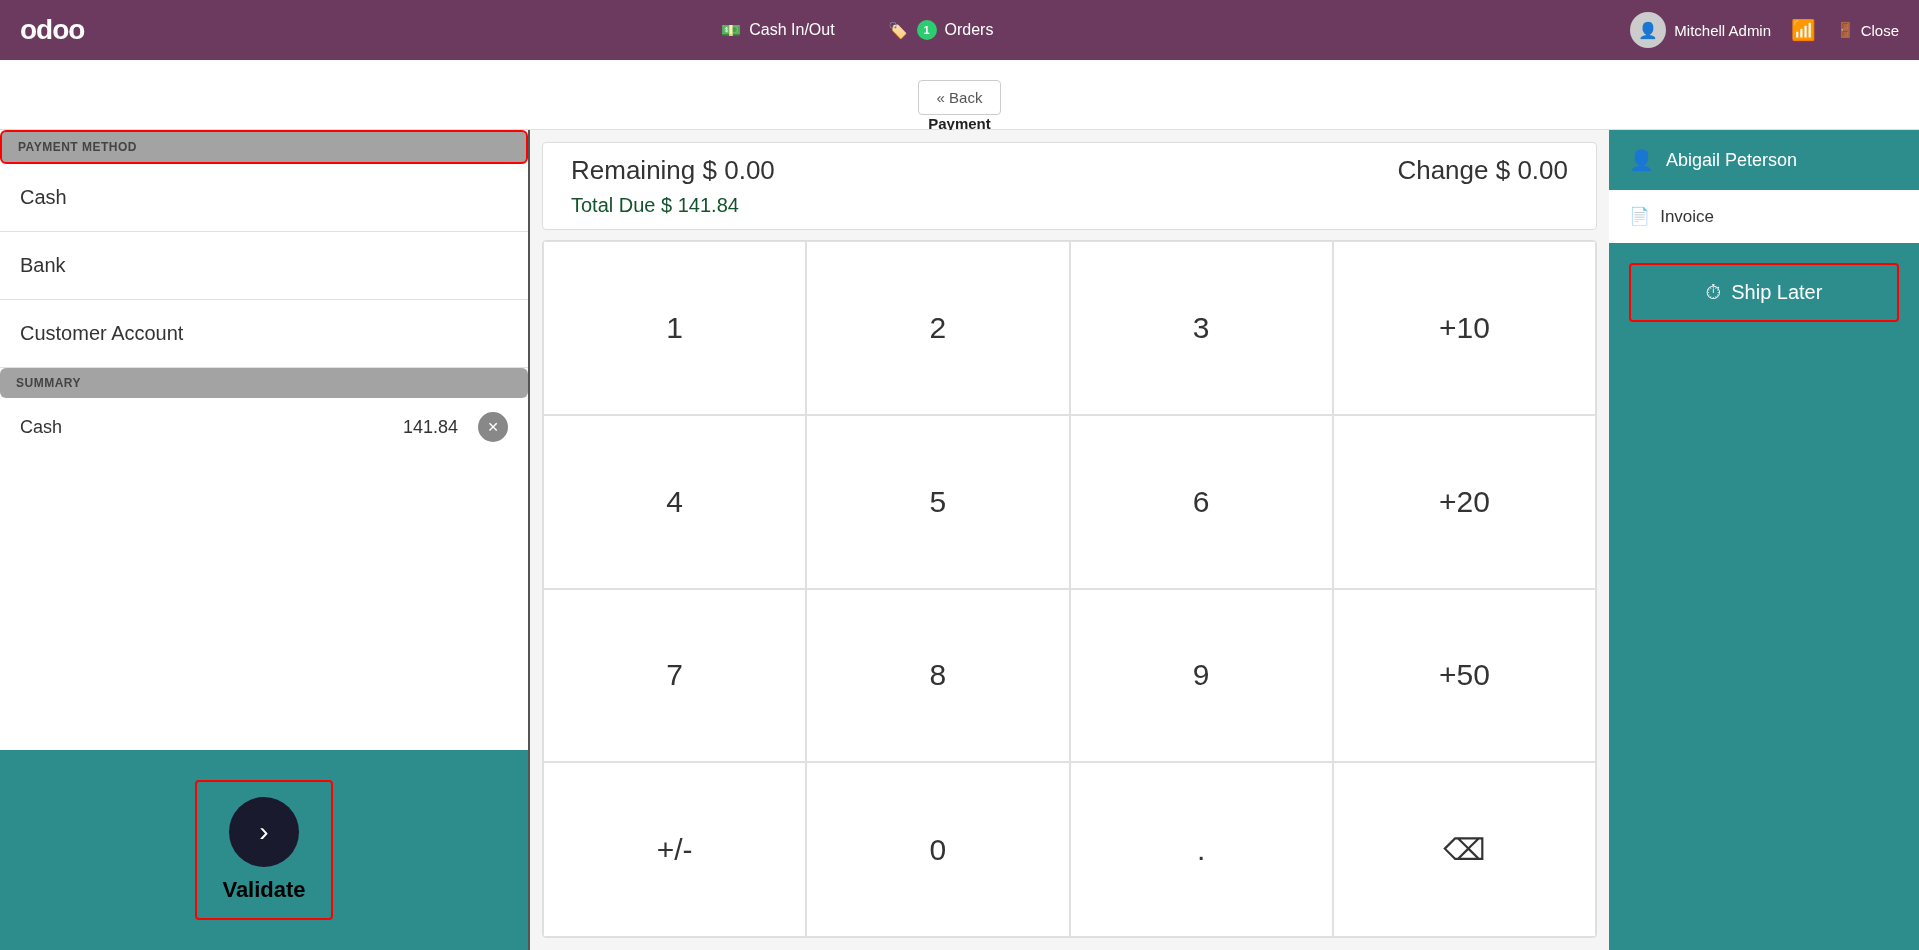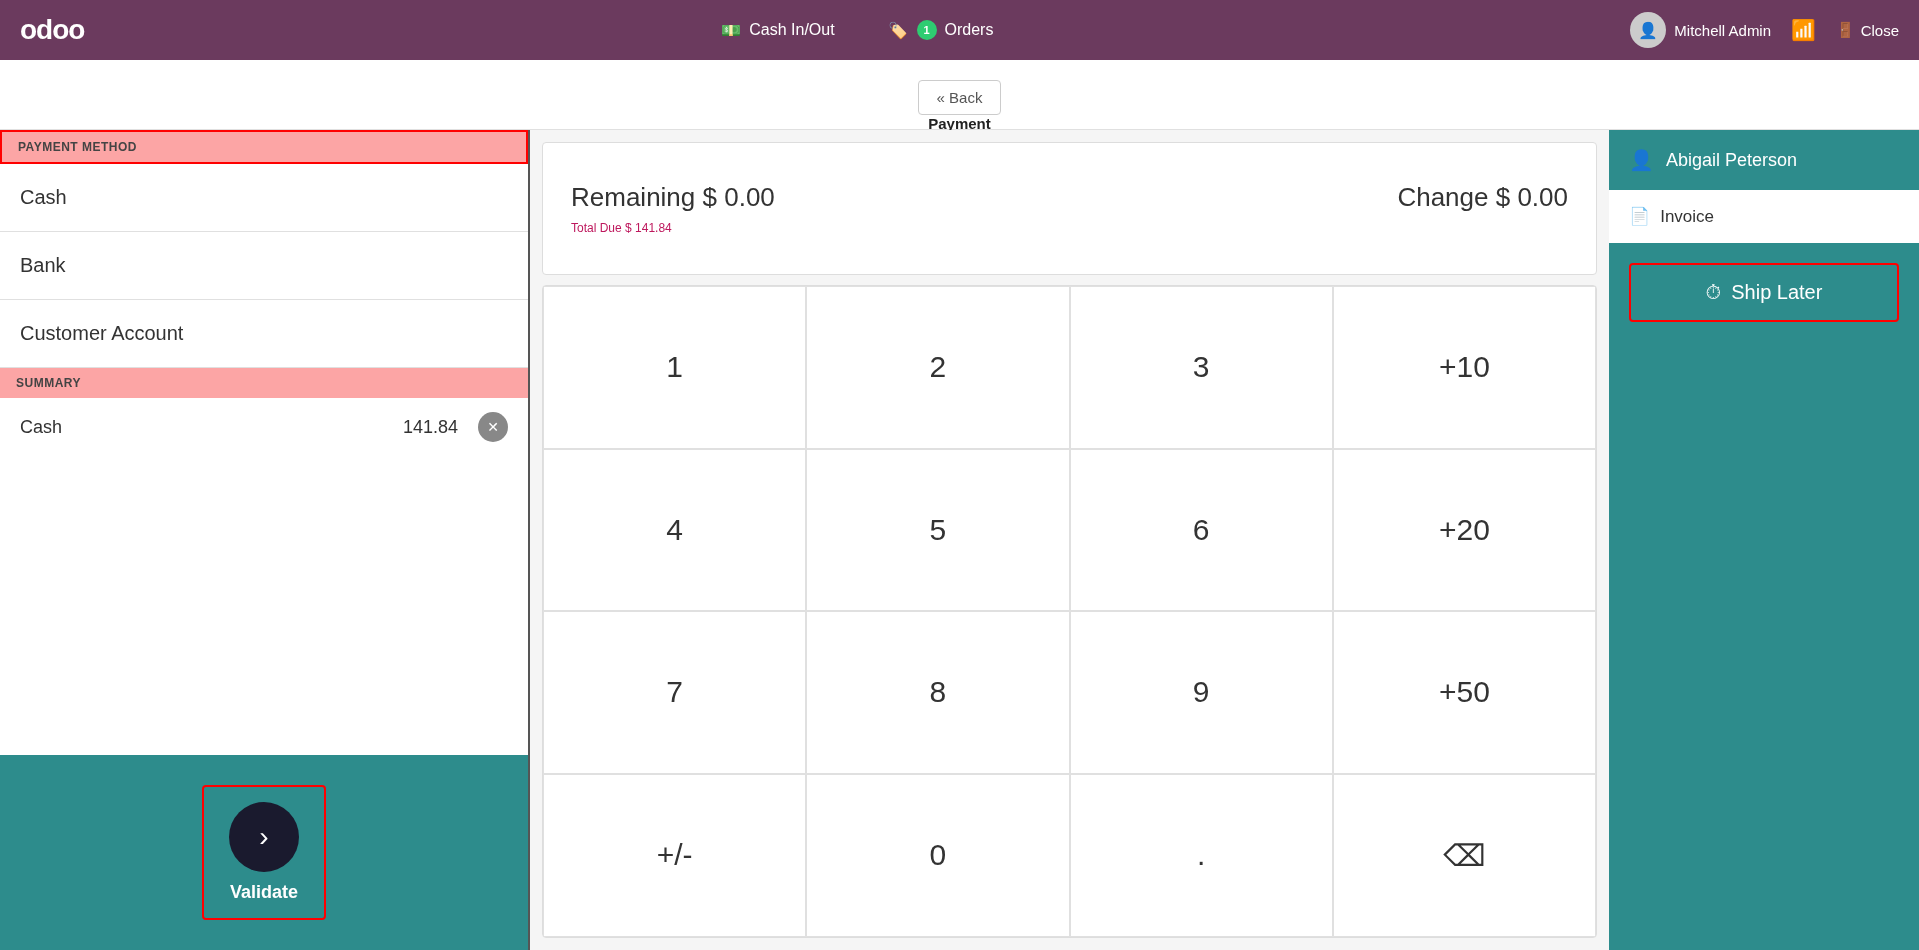--- a/index.html
+++ b/index.html
@@ -128,26 +128,27 @@
 
     
     .left-panel {
       width: 530px;
       background: white;
       border-right: 2px solid #555;
       display: flex;
       flex-direction: column;
     }
     .section-header {
-      background: #fca5a5;
+      background: #a3a3a3;
       padding: 8px 16px;
       font-size: 12px;
       font-weight: bold;
       color: #444;
       letter-spacing: 0.5px;
+      border-radius: 6px;
     }
     .section-header.highlighted {
       border: 2px solid red;
     }
     .payment-method-item {
       padding: 22px 20px;
       font-size: 20px;
       color: #333;
       border-bottom: 1px solid #e0e0e0;
       cursor: pointer;
@@ -203,49 +204,49 @@
       display: flex;
       align-items: center;
       justify-content: center;
       cursor: pointer;
     }
     .validate-circle span {
       color: white;
       font-size: 28px;
     }
     .validate-label {
-      color: #ffffff;
-      font-size: 18px;
+      color: #000000;
+      font-size: 22px;
       font-weight: bold;
     }
 
     
     .middle-panel {
       flex: 1;
       background: #f5f5f5;
       display: flex;
       flex-direction: column;
       padding: 12px;
       gap: 10px;
     }
     .payment-info-box {
       background: white;
       border: 1px solid #ddd;
       border-radius: 4px;
-      padding: 39px 28px;
+      padding: 12px 28px;
     }
     .payment-info-row {
       display: flex;
       justify-content: space-between;
       align-items: baseline;
       margin-bottom: 8px;
     }
     .remaining-label { font-size: 26px; color: #333; }
     .change-label { font-size: 26px; color: #333; }
-    .total-due { font-size: 12px; color: #be185d; margin-top: 4px; }
+    .total-due { font-size: 20px; color: #14532d; margin-top: 4px; }
 
     
     .numpad {
       background: white;
       border: 1px solid #ddd;
       border-radius: 4px;
       flex: 1;
     }
     .numpad-grid {
       display: grid;

